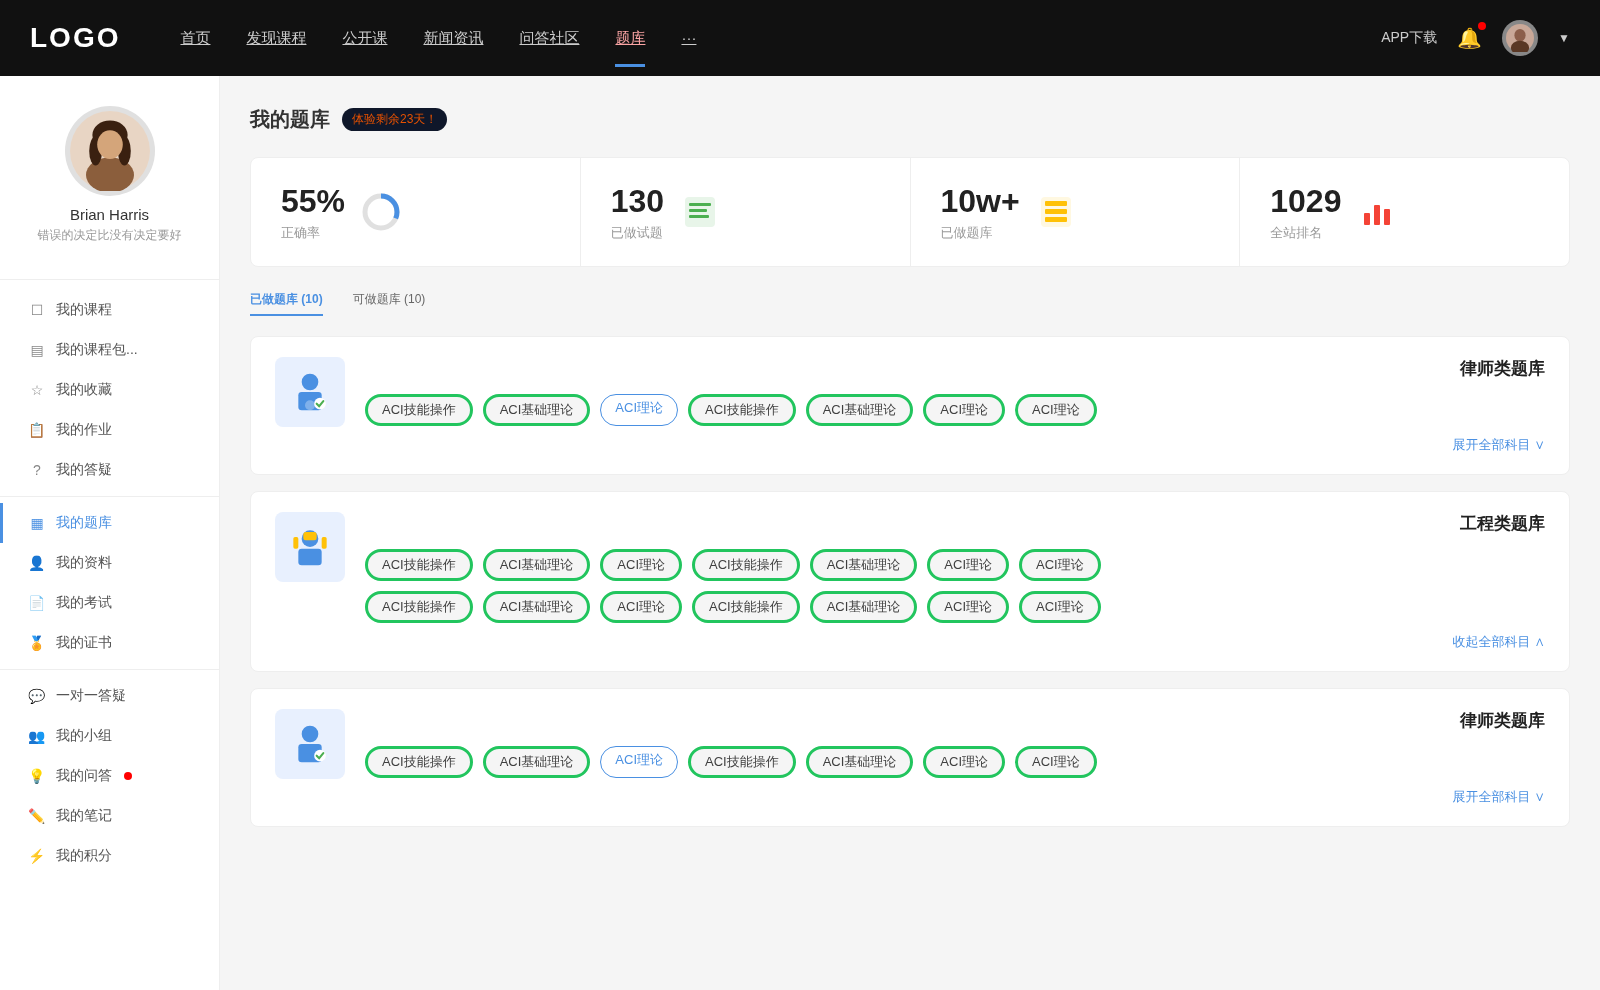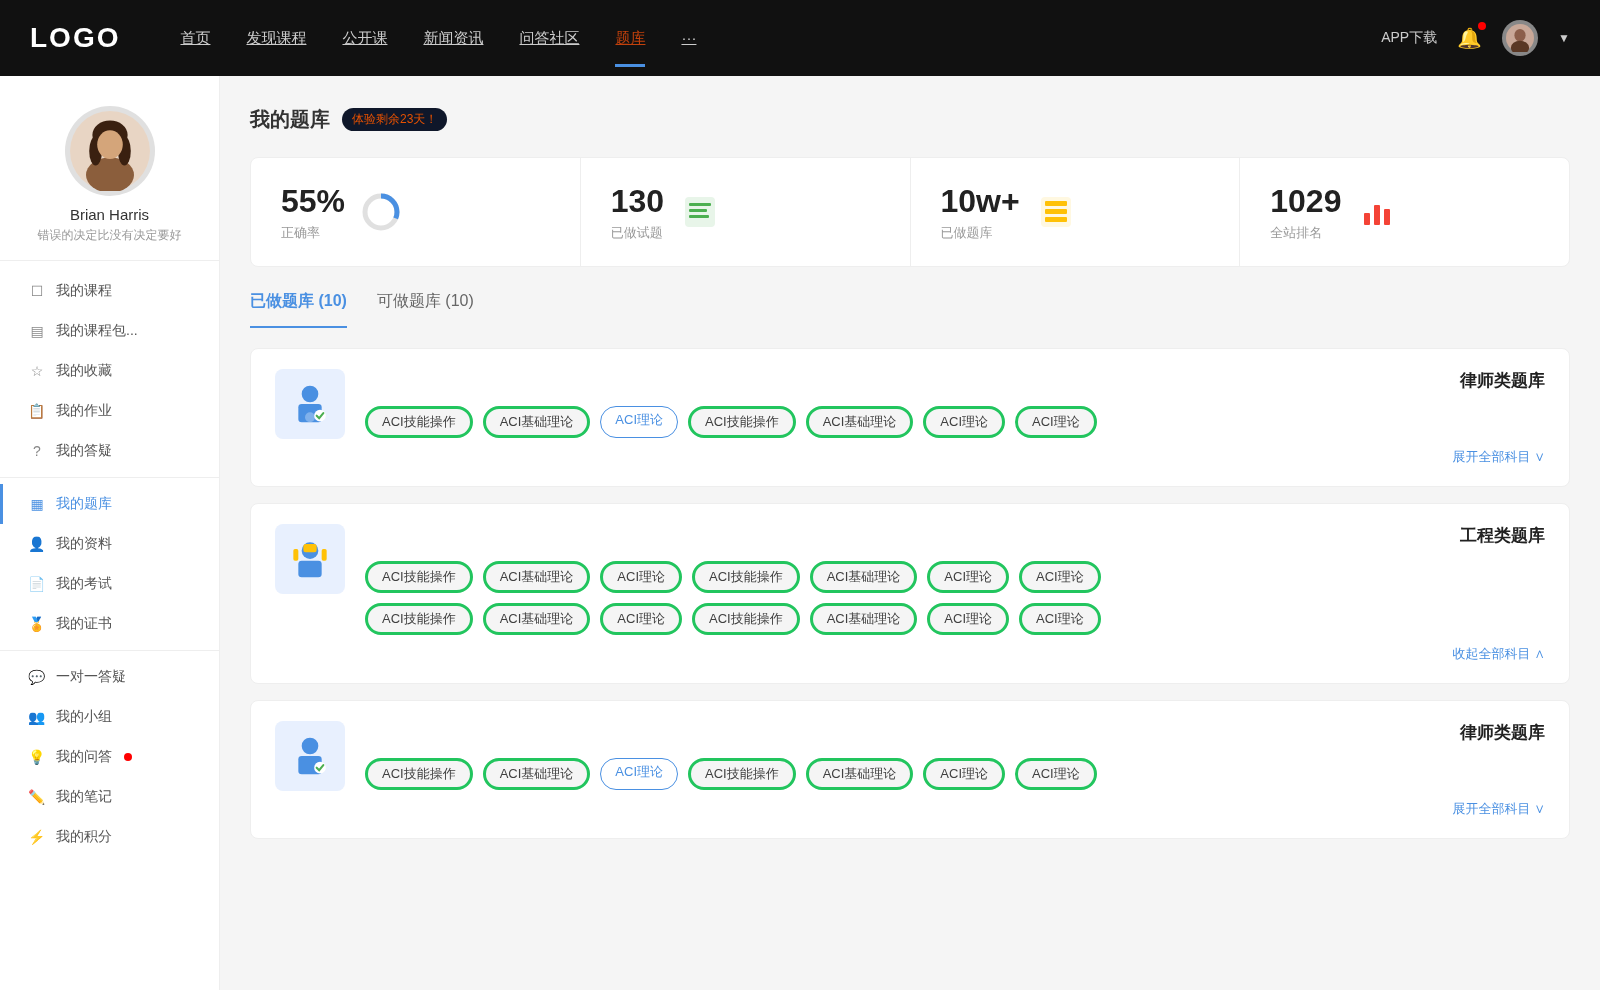--- a/index.html
+++ b/index.html
@@ -27,21 +27,21 @@
       flex: 1;
     }
     .top-nav .nav-item {
       color: #ccc;
       font-size: 15px;
       cursor: pointer;
       position: relative;
       text-decoration: underline;
     }
     .top-nav .nav-item.active {
-      color: #c2410c;
+      color: #fca5a5;
       text-align: center;
     }
     .top-nav .nav-item.active::after {
       content: '';
       position: absolute;
       bottom: -19px;
       left: 0; right: 0;
       height: 3px;
       background: #4a90e2;
     }
@@ -88,21 +88,21 @@
     
     .sidebar {
       width: 220px;
       background: #fff;
       padding: 30px 0 20px;
       flex-shrink: 0;
       border-right: 1px solid #eee;
     }
     .profile-area {
       text-align: center;
-      padding: 0 20px 16px;
+      padding: 0 20px 35px;
       border-bottom: 1px solid #eee;
     }
     .profile-avatar {
       width: 90px; height: 90px;
       border-radius: 50%;
       background: #e0e0e0;
       margin: 0 auto 10px;
       overflow: hidden;
       display: flex; align-items: center; justify-content: center;
     }
@@ -219,24 +219,24 @@
       display: flex; align-items: center; justify-content: center;
     }
 
     
     .tabs-row {
       display: flex;
       gap: 30px;
       margin-bottom: 20px;
     }
     .tab-item {
-      font-size: 16px;
+      font-size: 12px;
       color: #666;
       cursor: pointer;
-      padding-bottom: 16px;
+      padding-bottom: 8px;
       position: relative;
     }
     .tab-item.active {
       color: #4a90e2;
       font-weight: 600;
     }
     .tab-item.active::after {
       content: '';
       position: absolute;
       bottom: 0; left: 0; right: 0;

